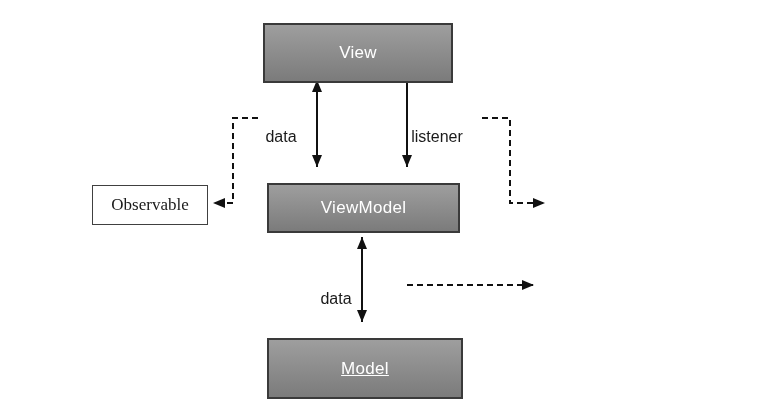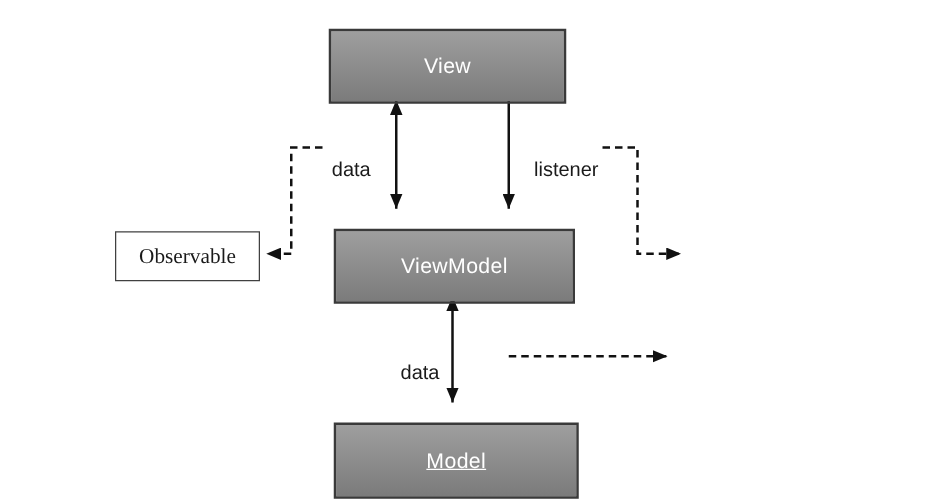--- a/index.html
+++ b/index.html
@@ -84,27 +84,27 @@
 
     <path class="dashed" d="M258 118 L233 118 L233 203 L213 203" marker-end="url(#ah)"></path>
 
     <path class="dashed" d="M482 118 L510 118 L510 203 L545 203" marker-end="url(#ah)"></path>
 
     <path class="dashed" d="M407 285 L534 285" marker-end="url(#ah)"></path>
   </svg>
 
   <div class="node gray" style="left:263px; top:11px; width:190px; height:60px;">View</div>
 
-  <div class="node gray" style="left:267px; top:171px; width:193px; height:60px;">ViewModel</div>
+  <div class="node gray" style="left:267px; top:171px; width:193px; height:50px;">ViewModel</div>
 
   <div class="node gray" style="left:267px; top:326px; width:196px; height:61px;text-decoration:underline;">Model</div>
 
   <div class="node plain" style="left:92px; top:185px; width:116px; height:40px;">Observable</div>
 
 
 
   <span class="edge-label" style="left:281px; top:118px;">data</span>
 
-  <span class="edge-label" style="left:453px; top:118px;">listener</span>
+  <span class="edge-label" style="left:437px; top:118px;">listener</span>
 
   <span class="edge-label" style="left:336px; top:280px;">data</span>
 
 </div>
 
 </body></html>

